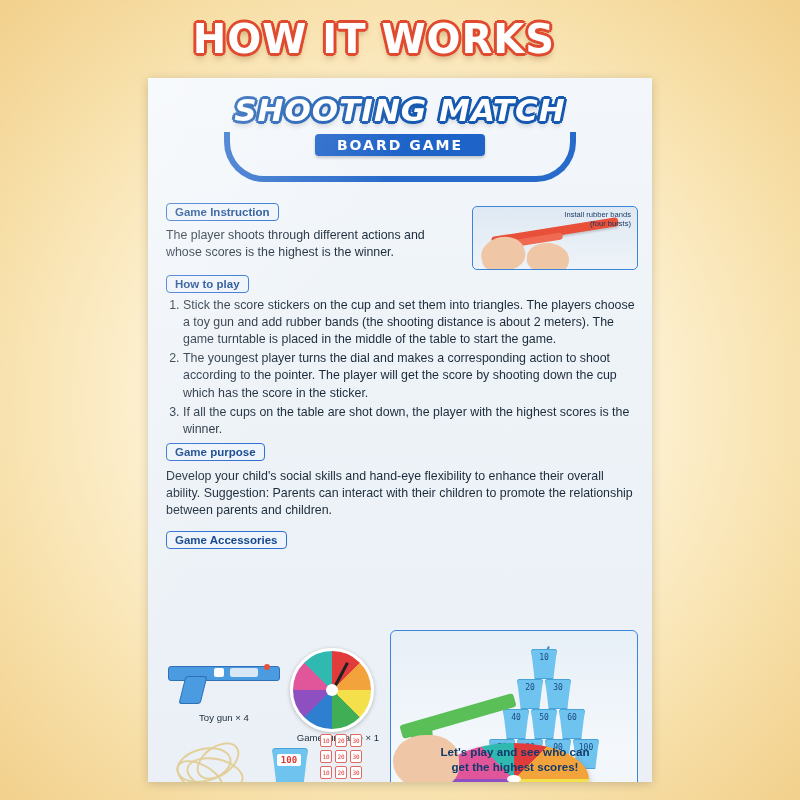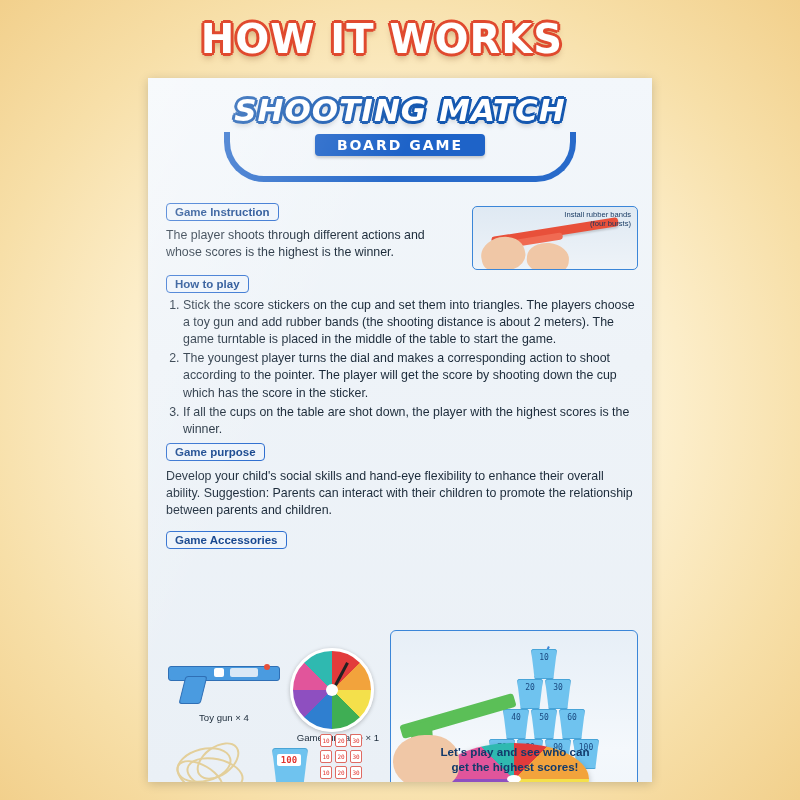--- a/index.html
+++ b/index.html
@@ -6,21 +6,21 @@
   body{
     width:800px;height:800px;overflow:hidden;
     font-family:"Liberation Sans", sans-serif;
     background:
       radial-gradient(ellipse at 50% 50%, #fff9e8 0%, #fdf0cf 45%, #f7dfa8 75%, #f2d08c 100%);
   }
   .page{position:relative;width:800px;height:800px;}
 
   
   .banner{
-    position:absolute;left:12px;top:16px;width:740px;text-align:center;
+    position:absolute;left:4px;top:16px;width:740px;text-align:center;
     font-family:"DejaVu Sans", sans-serif;
     font-weight:bold;font-size:40px;letter-spacing:1px;
     color:#ffffff;
     text-shadow:
       -2px -2px 0 #e04a2f, 2px -2px 0 #e04a2f, -2px 2px 0 #e04a2f, 2px 2px 0 #e04a2f,
       0 3px 0 #e04a2f, 0 -3px 0 #e04a2f, 3px 0 0 #e04a2f, -3px 0 0 #e04a2f,
       0 5px 6px rgba(120,60,20,.35);
     text-transform:uppercase;
   }
 

